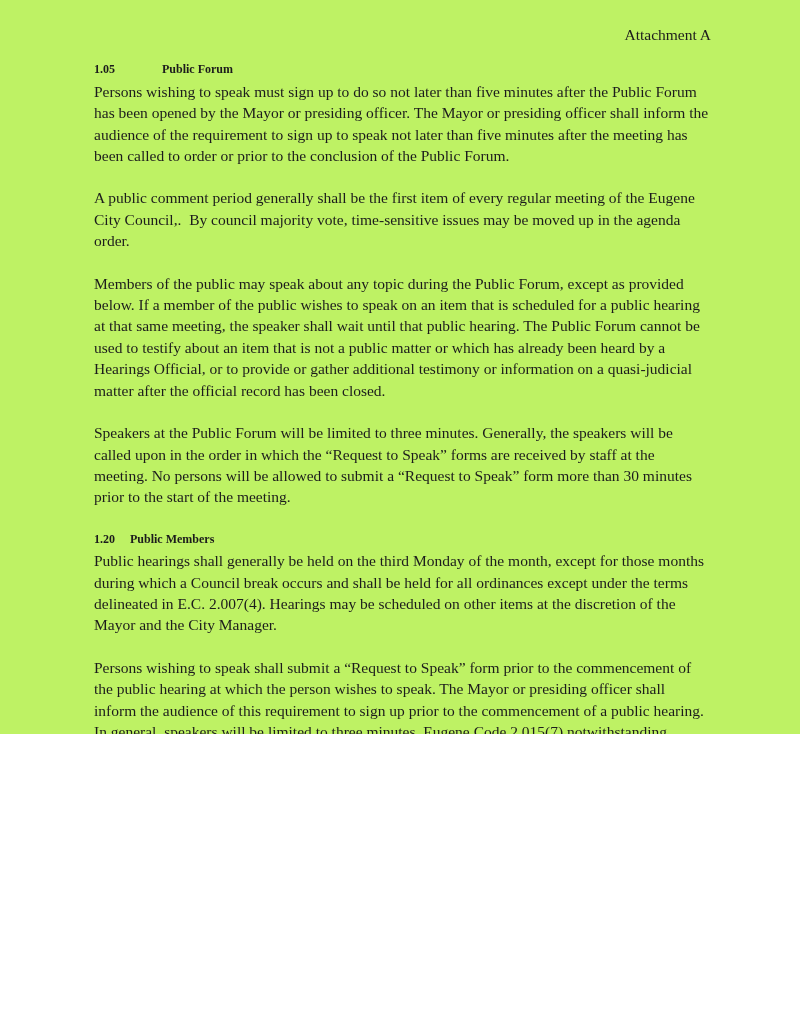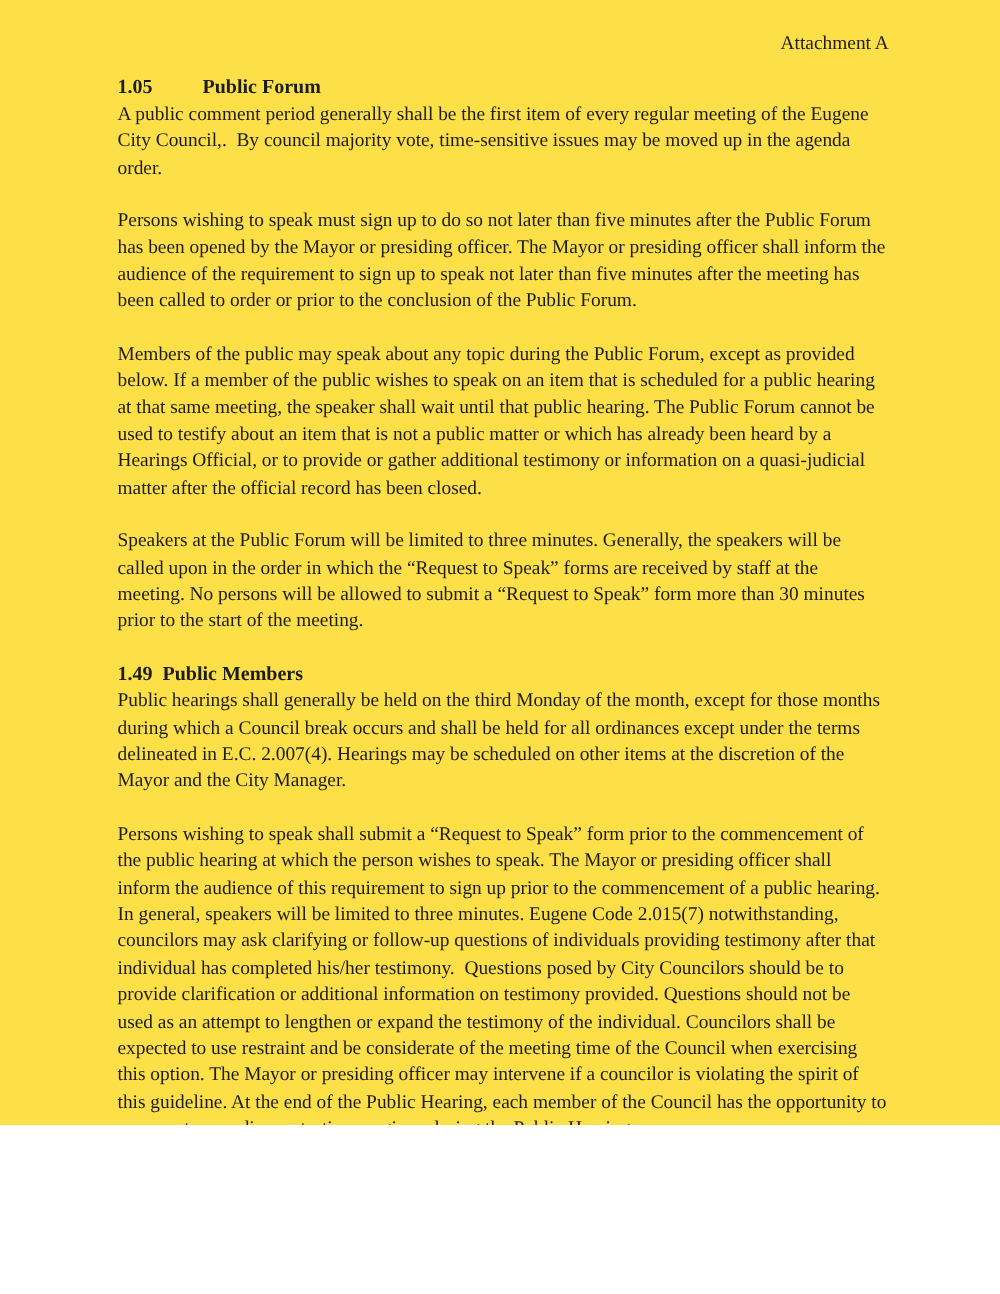--- a/index.html
+++ b/index.html
@@ -3,41 +3,41 @@
 <meta charset="utf-8">
 <style>
   html, body {
     margin: 0;
     padding: 0;
     background: #ffffff;
   }
   .page {
     position: relative;
     width: 800px;
-    height: 900px;
-    background: #fde047;
+    height: 734px;
+    background: #bef264;
     overflow: hidden;
     font-family: "Liberation Serif", "DejaVu Serif", serif;
     color: #1c1c1c;
   }
   .doc {
     position: absolute;
     left: 94px;
     top: 24px;
     width: 617px;
     font-size: 15.5px;
     line-height: 21.4px;
   }
   .attachment {
     text-align: right;
     margin: 0 0 14px 0;
   }
   .sec-heading {
     font-weight: bold;
-    font-size: 16px;
+    font-size: 12px;
     margin: 0;
   }
   .sec-num {
     display: inline-block;
   }
   .sec-num.s105 { width: 68px; }
   .sec-num.s106 { width: 36px; }
   p.body-para {
     margin: 0 0 21px 0;
     white-space: pre-wrap;
@@ -70,27 +70,27 @@
 
 <div class="page">
   <div class="doc">
 
     <div class="attachment">Attachment A</div>
 
     <div class="sec-heading">
       <span class="sec-num s105">1.05</span><span>Public Forum</span>
     </div>
 
+    <p class="body-para">Persons wishing to speak must sign up to do so not later than five minutes after the Public Forum has been opened by the Mayor or presiding officer. The Mayor or presiding officer shall inform the audience of the requirement to sign up to speak not later than five minutes after the meeting has been called to order or prior to the conclusion of the Public Forum.</p>
     <p class="body-para">A public comment period generally shall be the first item of every regular meeting of the Eugene City Council,.  By council majority vote, time-sensitive issues may be moved up in the agenda order.</p>
-    <p class="body-para">Persons wishing to speak must sign up to do so not later than five minutes after the Public Forum has been opened by the Mayor or presiding officer. The Mayor or presiding officer shall inform the audience of the requirement to sign up to speak not later than five minutes after the meeting has been called to order or prior to the conclusion of the Public Forum.</p>
     <p class="body-para">Members of the public may speak about any topic during the Public Forum, except as provided below. If a member of the public wishes to speak on an item that is scheduled for a public hearing at that same meeting, the speaker shall wait until that public hearing. The Public Forum cannot be used to testify about an item that is not a public matter or which has already been heard by a Hearings Official, or to provide or gather additional testimony or information on a quasi-judicial matter after the official record has been closed.</p>
     <p class="body-para">Speakers at the Public Forum will be limited to three minutes. Generally, the speakers will be called upon in the order in which the “Request to Speak” forms are received by staff at the meeting. No persons will be allowed to submit a “Request to Speak” form more than 30 minutes prior to the start of the meeting.</p>
 
     <div class="sec-heading">
-      <span class="sec-num s106">1.49</span><span>Public Members</span>
+      <span class="sec-num s106">1.20</span><span>Public Members</span>
     </div>
 
     <p class="body-para">Public hearings shall generally be held on the third Monday of the month, except for those months during which a Council break occurs and shall be held for all ordinances except under the terms delineated in E.C. 2.007(4). Hearings may be scheduled on other items at the discretion of the Mayor and the City Manager.</p>
     <p class="body-para">Persons wishing to speak shall submit a “Request to Speak” form prior to the commencement of the public hearing at which the person wishes to speak. The Mayor or presiding officer shall inform the audience of this requirement to sign up prior to the commencement of a public hearing. In general, speakers will be limited to three minutes. Eugene Code 2.015(7) notwithstanding, councilors may ask clarifying or follow-up questions of individuals providing testimony after that individual has completed his/her testimony.  Questions posed by City Councilors should be to provide clarification or additional information on testimony provided. Questions should not be used as an attempt to lengthen or expand the testimony of the individual. Councilors shall be expected to use restraint and be considerate of the meeting time of the Council when exercising this option. The Mayor or presiding officer may intervene if a councilor is violating the spirit of this guideline. At the end of the Public Hearing, each member of the Council has the opportunity to comment on or discuss testimony given during the Public Hearing.</p>
 
   </div>
 
   <div class="footer-page">Page 2</div>
 
   <div class="footer-agenda">CC Agenda Page 20</div>

